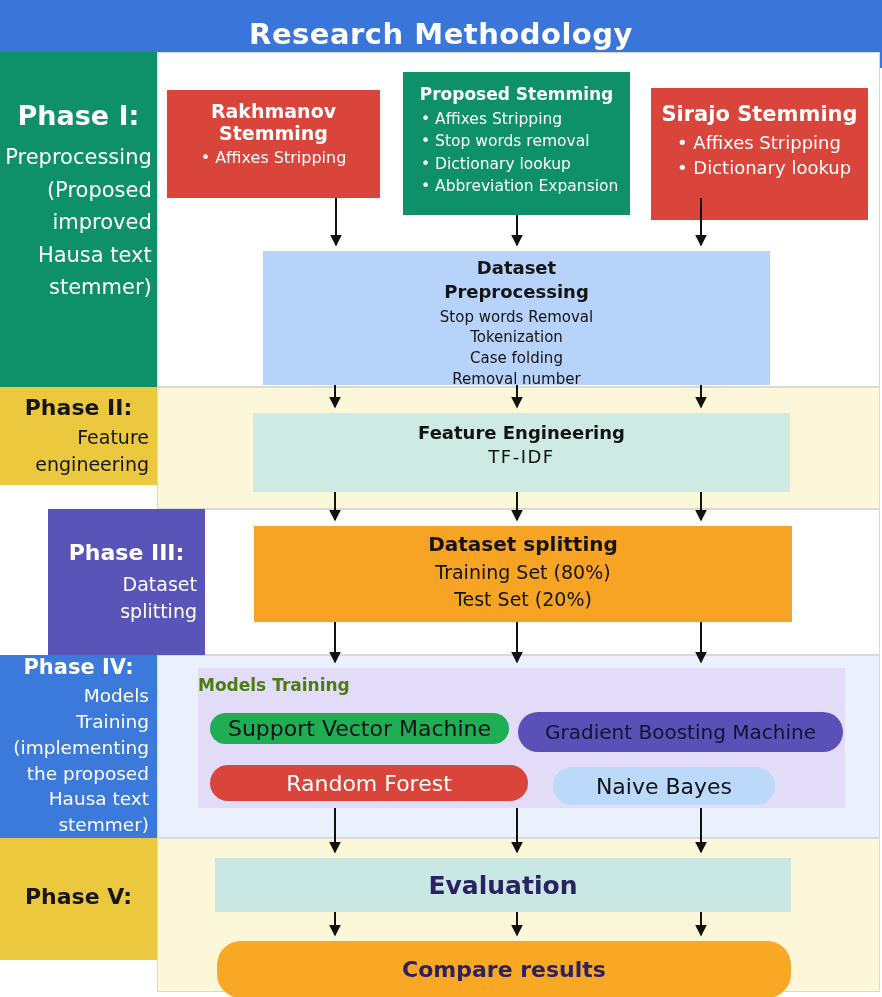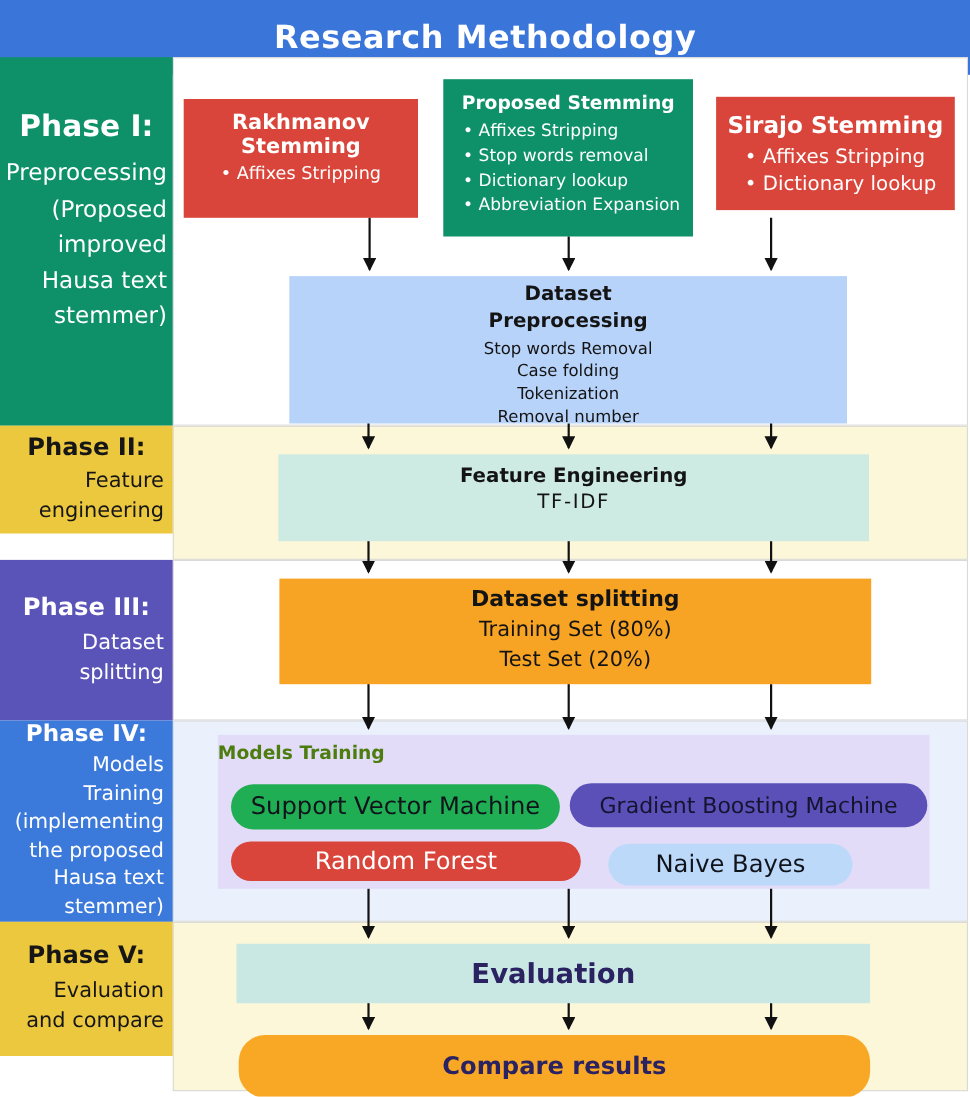--- a/index.html
+++ b/index.html
@@ -21,21 +21,21 @@
   
   .phase { position:absolute; left:0; width:157px; display:flex; flex-direction:column;
            align-items:center; text-align:right; padding:0 8px; }
   .phase .p-label { font-weight:bold; }
   .phase-1 { top:52px;  height:335px; background:var(--green);  color:#fff; padding-top:48px; }
   .phase-1 .p-label { font-size:27px; margin-bottom:10px; }
   .phase-1 .p-desc  { font-size:21px; line-height:1.55; }
   .phase-2 { top:387px; height:98px; background:var(--yellow); color:#161616; justify-content:center; }
   .phase-2 .p-label { font-size:22px; margin-bottom:4px; }
   .phase-2 .p-desc  { font-size:19px; line-height:1.4; }
-  .phase-3 { top:509px; height:146px; background:var(--purple); color:#fff; justify-content:center; }
+  .phase-3 { top:509px; height:146px; background:var(--purple); color:#fff; justify-content:center;margin-left:48px; }
   .phase-3 .p-label { font-size:22px; margin-bottom:6px; }
   .phase-3 .p-desc  { font-size:19px; line-height:1.4; }
   .phase-4 { top:655px; height:183px; background:var(--blue); color:#fff; justify-content:center; }
   .phase-4 .p-label { font-size:21px; margin-bottom:4px; }
   .phase-4 .p-desc  { font-size:18.5px; line-height:1.4; }
   .phase-5 { top:838px; height:122px; background:var(--yellow); color:#161616; justify-content:center; }
   .phase-5 .p-label { font-size:22px; margin-bottom:6px; }
   .phase-5 .p-desc  { font-size:19px; line-height:1.45; }
 
   
@@ -55,21 +55,21 @@
   .stem-box li::before { content:"• "; }
 
   .rakhmanov { left:167px; top:90px; width:213px; height:108px; background:var(--red); }
   .rakhmanov .s-title { font-size:19px; margin-bottom:4px; }
   .rakhmanov ul { font-size:16px; text-align:center; }
 
   .proposed { left:403px; top:72px; width:227px; height:143px; background:var(--green); padding-top:12px; }
   .proposed .s-title { font-size:17px; margin-bottom:4px; }
   .proposed ul { font-size:15.5px; padding-left:10px; line-height:1.45; }
 
-  .sirajo { left:651px; top:88px; width:217px; height:103px; background:var(--red); padding-top:14px; }
+  .sirajo { left:651px; top:88px; width:217px; height:132px; background:var(--red); padding-top:14px; }
   .sirajo .s-title { font-size:21px; margin-bottom:4px; }
   .sirajo ul { font-size:18px; padding-left:18px; line-height:1.4; }
 
   .preproc { left:263px; top:251px; width:507px; height:134px; background:var(--light-blue);
              color:#141414; text-align:center; padding-top:5px; }
   .preproc .b-title { font-weight:bold; font-size:18px; line-height:1.35; }
   .preproc .b-items { font-size:15px; line-height:1.38; margin-top:2px; }
 
   .feature { left:253px; top:413px; width:537px; height:79px; background:var(--teal);
              color:#141414; text-align:center; padding-top:9px; }
@@ -77,21 +77,21 @@
   .feature .b-sub { font-size:18px; letter-spacing:1.5px; margin-top:3px; }
 
   .split { left:254px; top:526px; width:538px; height:96px; background:var(--orange);
            color:#141414; text-align:center; padding-top:6px; }
   .split .b-title { font-weight:bold; font-size:20px; }
   .split .b-line { font-size:19px; margin-top:5px; }
 
   .models { left:198px; top:668px; width:647px; height:140px; background:var(--lavender); }
   .models .b-title { font-weight:bold; font-size:17px; color:#4d7c0f; text-align:left; margin-top:7px; }
   .pill { position:absolute; display:flex; align-items:center; justify-content:center; }
-  .pill-svm { left:12px;  top:45px; width:299px; height:41px; border-radius:21px;
+  .pill-svm { left:12px;  top:45px; width:299px; height:31px; border-radius:21px;
               background:var(--pill-green); color:#10131a; font-size:22px; }
   .pill-gbm { left:320px; top:44px; width:325px; height:40px; border-radius:21px;
               background:var(--pill-purple); color:#14142e; font-size:20px; }
   .pill-rf  { left:12px;  top:97px; width:318px; height:36px; border-radius:19px;
               background:var(--red); color:#ffffff; font-size:22px; }
   .pill-nb  { left:355px; top:99px; width:222px; height:38px; border-radius:20px;
               background:var(--pill-blue); color:#10131a; font-size:22px; }
 
   .eval { left:215px; top:858px; width:576px; height:54px; background:var(--teal2);
           display:flex; align-items:center; justify-content:center; }
@@ -130,21 +130,20 @@
   <div class="phase phase-3">
     <div class="p-label">Phase III:</div>
     <div class="p-desc">Dataset splitting</div>
   </div>
   <div class="phase phase-4">
     <div class="p-label">Phase IV:</div>
     <div class="p-desc">Models Training (implementing the proposed Hausa text stemmer)</div>
   </div>
   <div class="phase phase-5">
     <div class="p-label">Phase V:</div>
-    <div class="p-desc">Evaluation and compare</div>
   </div>
 
   <div class="box stem-box rakhmanov">
     <div class="s-title">Rakhmanov Stemming</div>
     <ul>
       <li>Affixes Stripping</li>
     </ul>
   </div>
 
   <div class="box stem-box proposed">
@@ -165,22 +164,22 @@
     </ul>
   </div>
 
   <div class="box preproc">
     <div class="b-title">
       <div>Dataset</div>
       <div>Preprocessing</div>
     </div>
     <div class="b-items">
       <div>Stop words Removal</div>
+      <div>Tokenization</div>
       <div>Case folding</div>
-      <div>Tokenization</div>
       <div>Removal number</div>
     </div>
   </div>
 
   <div class="box feature">
     <div class="b-title">Feature Engineering</div>
     <div class="b-sub">TF-IDF</div>
   </div>
 
   <div class="box split">

